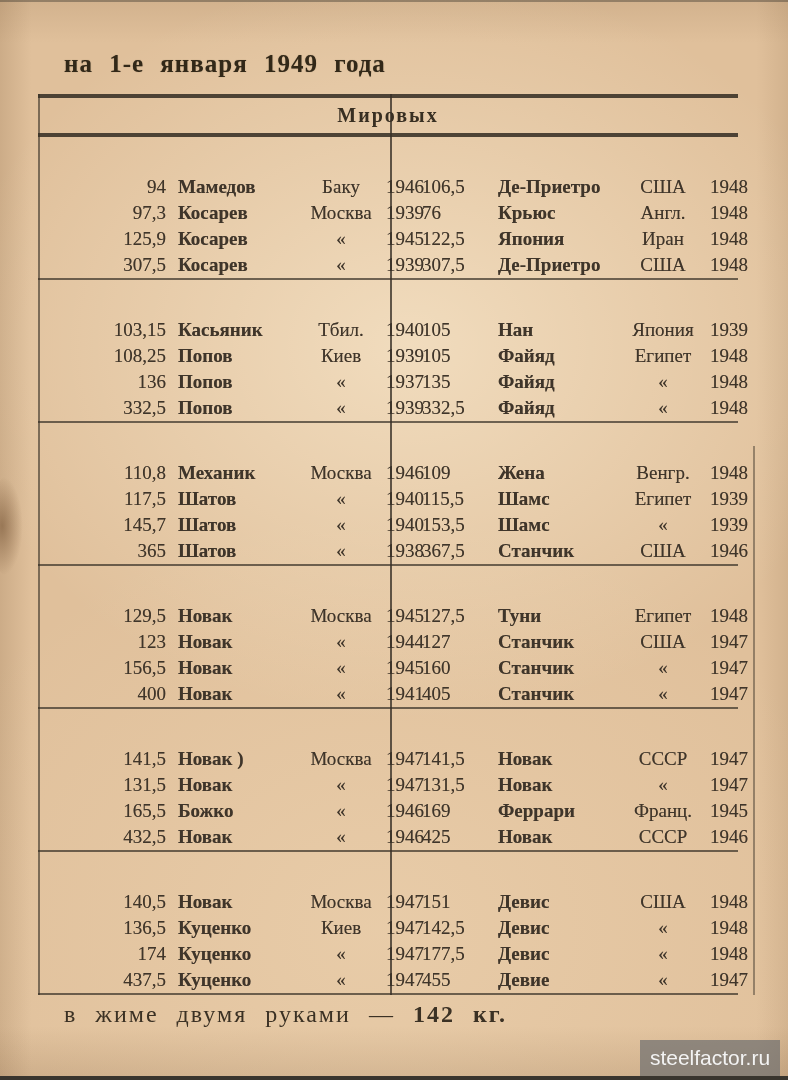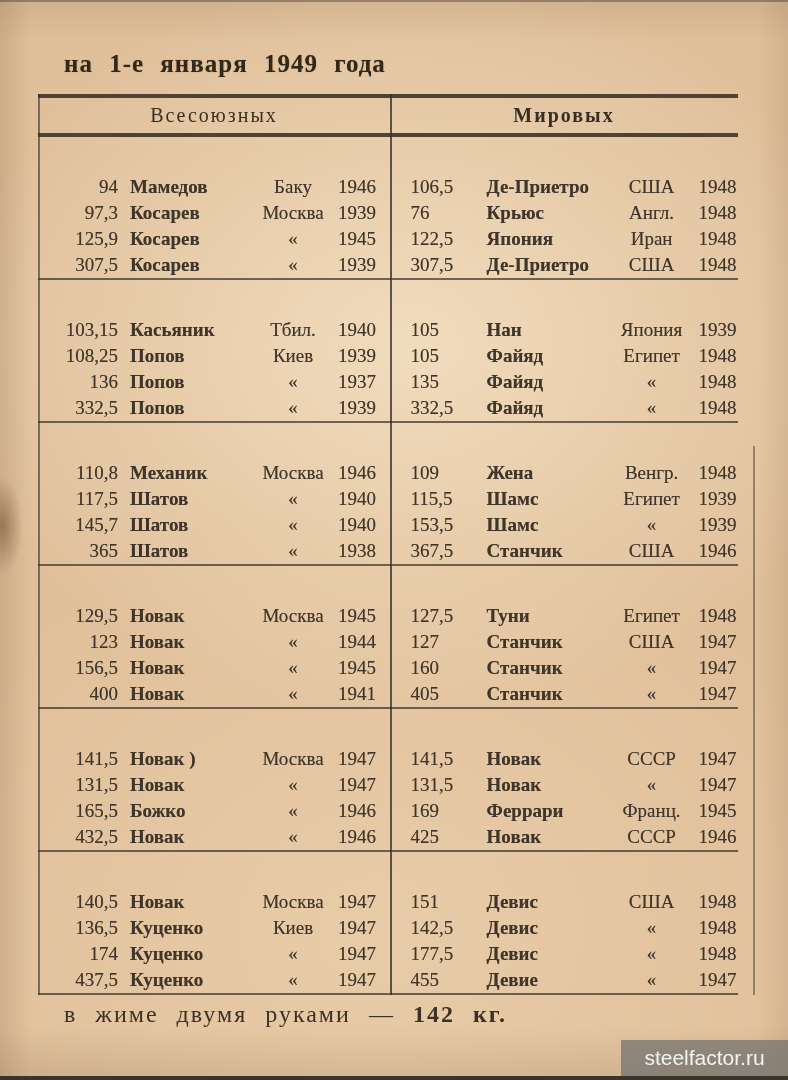--- a/index.html
+++ b/index.html
@@ -33,55 +33,54 @@
   .thead .col.left{flex:0 0 352px;}
   .thead .col.right{flex:1 1 auto;font-weight:bold;}
   .vline-center{position:absolute;left:352px;top:0;height:901px;width:2px;background:rgba(55,48,38,0.78);}
   .vline-left{position:absolute;left:0;top:0;height:901px;width:2px;background:rgba(55,48,38,0.60);}
   .vline-right{position:absolute;left:715px;top:352px;height:549px;width:2px;background:rgba(55,48,38,0.45);}
   .block{
     height:143px;box-sizing:border-box;padding-top:37px;display:flex;
     border-bottom:2px solid rgba(55,48,38,0.70);
   }
   .half{box-sizing:border-box;}
-  .half.left{width:396px;}
+  .half.left{width:396px;padding-left:48px;}
   .half.right{width:348px;}
   .row{display:flex;height:26px;line-height:26px;font-size:19px;white-space:nowrap;
     text-shadow:0 0 0.6px rgba(62,52,40,0.5);}
   .half.left  .cw{width:80px;text-align:right;}
   .half.left  .cn{width:118px;margin-left:12px;font-weight:bold;}
   .half.left  .cp{width:90px;text-align:center;}
   .half.left  .cy{width:36px;text-align:right;}
   .half.right .cw{width:76px;text-align:left;}
   .half.right .cn{width:122px;font-weight:bold;}
   .half.right .cp{width:86px;text-align:center;}
   .half.right .cy{width:42px;text-align:right;}
   .footer{
     position:absolute;left:64px;top:1001px;font-size:24px;letter-spacing:2px;word-spacing:10px;color:#3b3124;
   }
   .footer .val{font-weight:bold;}
   .watermark{
-    position:absolute;right:0;bottom:4px;width:167px;height:36px;
+    position:absolute;right:8px;bottom:4px;width:140px;height:36px;
     background:rgba(112,112,112,0.72);color:#f3f3f3;
     font-family:"Liberation Sans","DejaVu Sans",sans-serif;font-size:21px;
     display:flex;align-items:center;justify-content:center;
   }
 </style>
 </head>
 <body>
 
 <div class="page">
   <div class="edge-top"></div>
   <div class="blemish"></div>
 
   <div class="title">на 1-е января 1949 года</div>
 
   <div class="rtable">
     <div class="thead">
-      <div class="col left">Всесоюзных</div>
       <div class="col right">Мировых</div>
     </div>
     <div>
         <div class="block">
           <div class="half left">
             <div class="row">
               <span class="cw">94</span>
               <span class="cn">Мамедов</span>
               <span class="cp">Баку</span>
               <span class="cy">1946</span>

